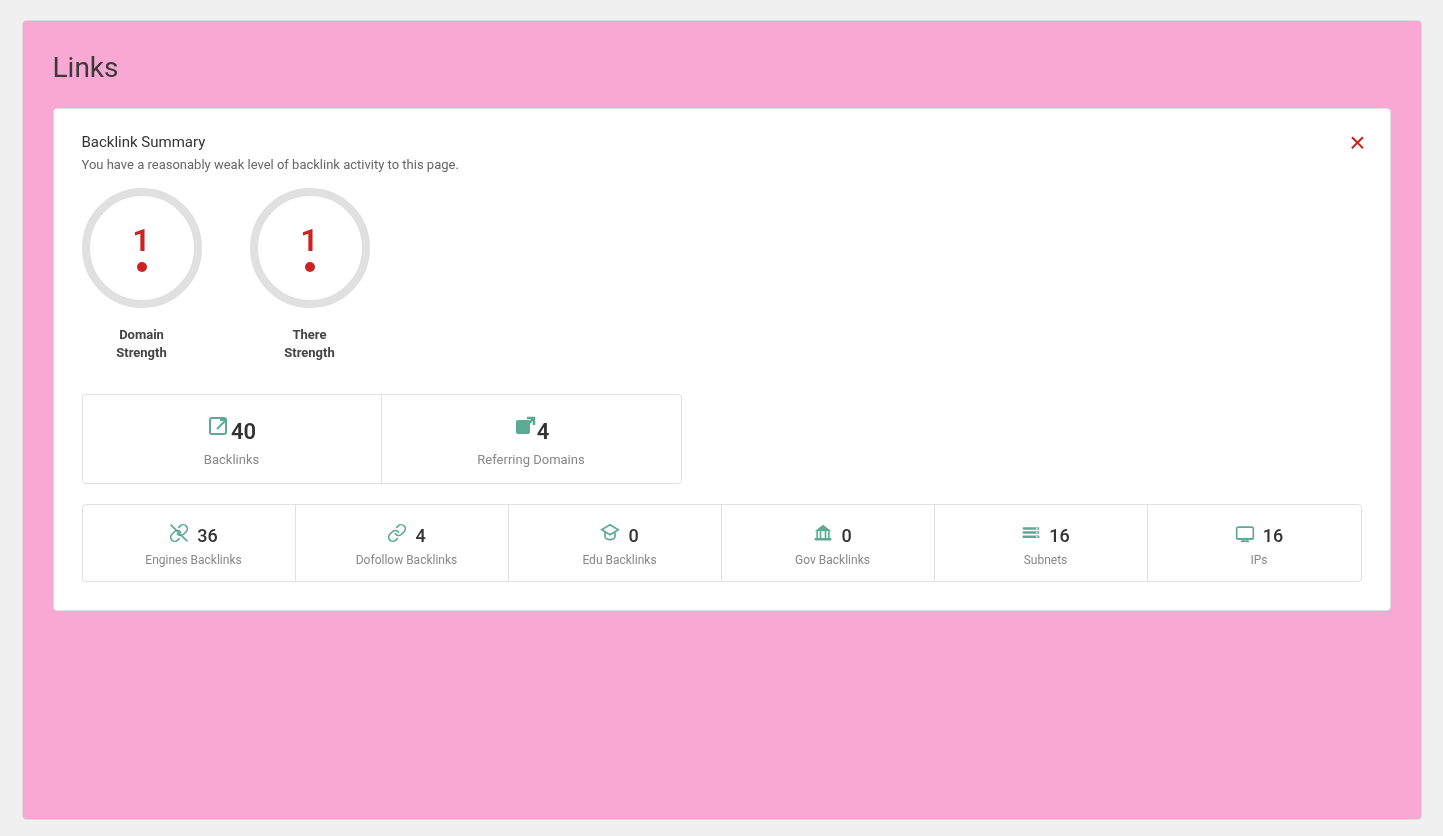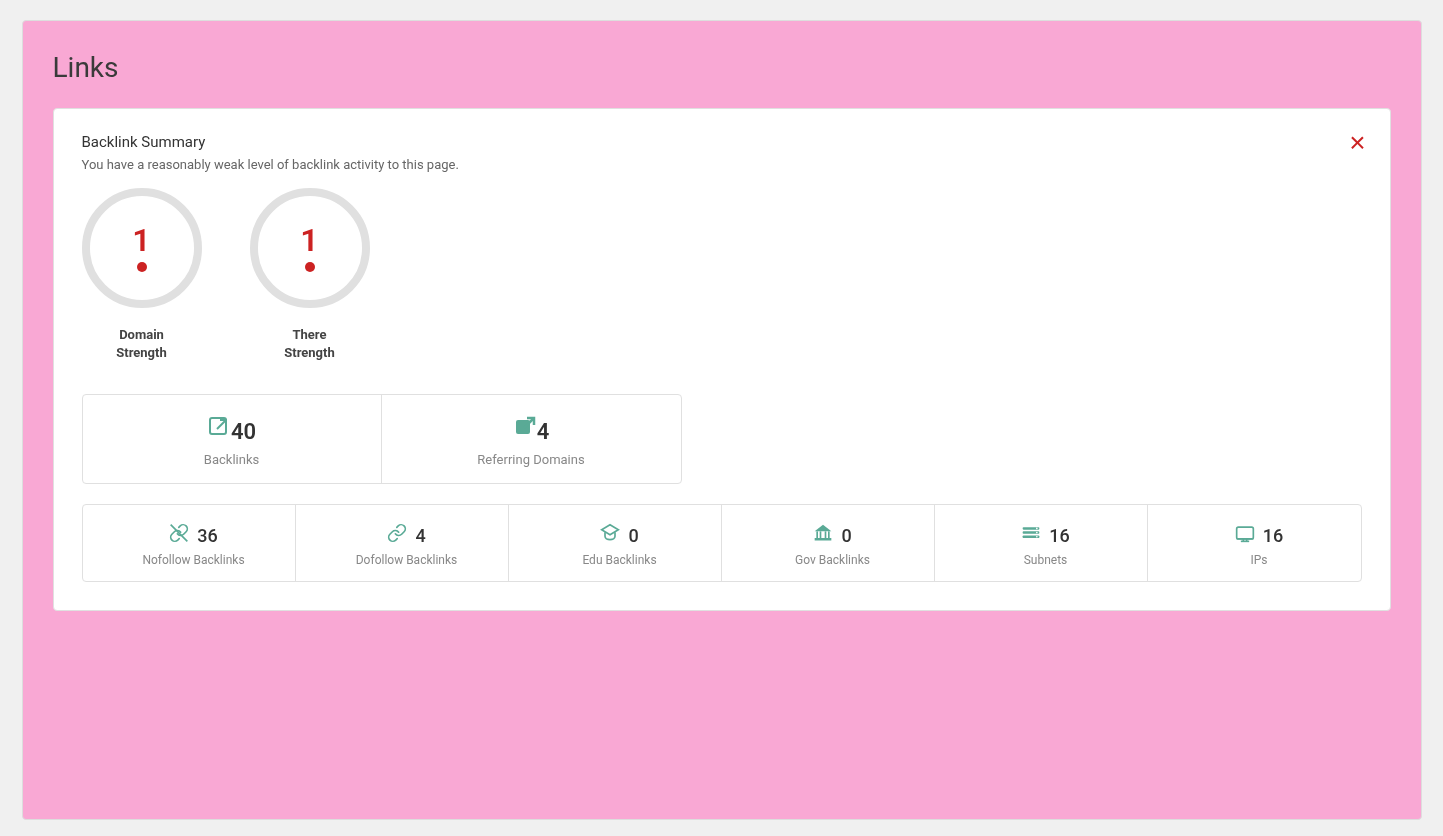--- a/index.html
+++ b/index.html
@@ -255,21 +255,21 @@
         <div class="stat-bottom-value-row">
           <span class="stat-bottom-icon">
             <svg width="20" height="20" viewBox="0 0 24 24" fill="none">
               <path d="M10 13a5 5 0 0 0 7.54.54l3-3a5 5 0 0 0-7.07-7.07l-1.72 1.71" stroke="#5aaa96" stroke-width="2" stroke-linecap="round"></path>
               <path d="M14 11a5 5 0 0 0-7.54-.54l-3 3a5 5 0 0 0 7.07 7.07l1.71-1.71" stroke="#5aaa96" stroke-width="2" stroke-linecap="round"></path>
               <line x1="2" y1="2" x2="22" y2="22" stroke="#5aaa96" stroke-width="2"></line>
             </svg>
           </span>
           <span class="stat-bottom-number">36</span>
         </div>
-        <div class="stat-bottom-label">Nofollow Backlinks</div>
+        <div class="stat-bottom-label">Engines Backlinks</div>
       </div>
 
       <div class="stat-bottom-cell">
         <div class="stat-bottom-value-row">
           <span class="stat-bottom-icon">
             <svg width="20" height="20" viewBox="0 0 24 24" fill="none">
               <path d="M10 13a5 5 0 0 0 7.54.54l3-3a5 5 0 0 0-7.07-7.07l-1.72 1.71" stroke="#5aaa96" stroke-width="2" stroke-linecap="round"></path>
               <path d="M14 11a5 5 0 0 0-7.54-.54l-3 3a5 5 0 0 0 7.07 7.07l1.71-1.71" stroke="#5aaa96" stroke-width="2" stroke-linecap="round"></path>
             </svg>
           </span>

